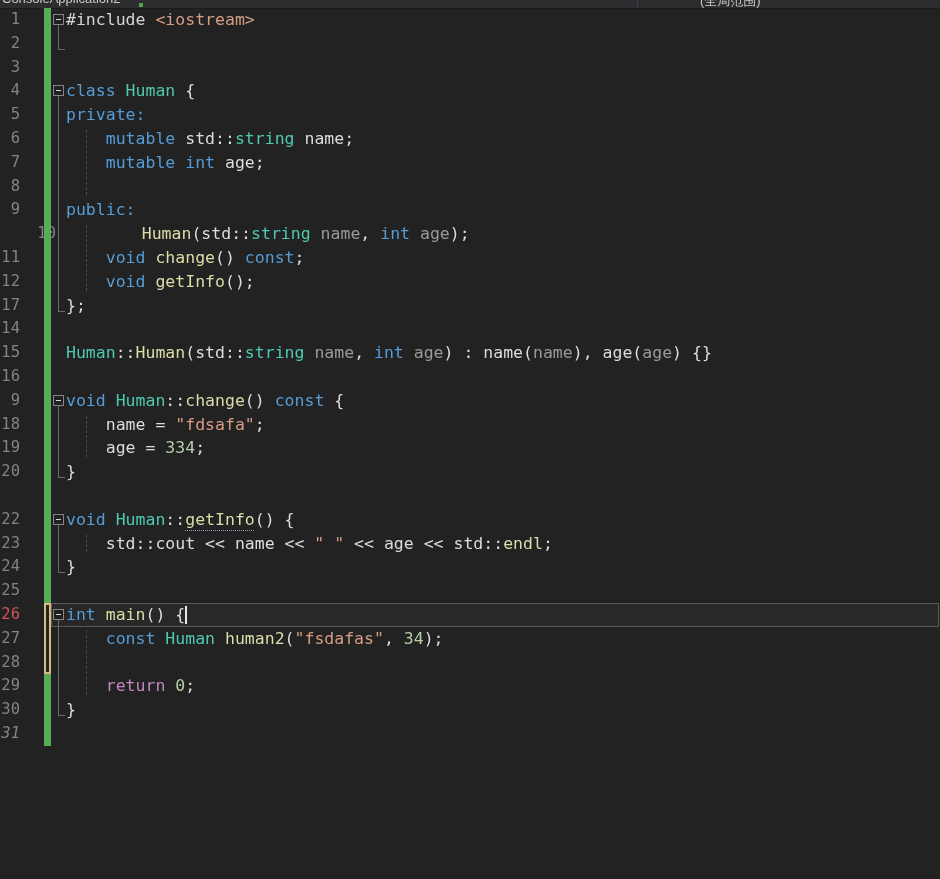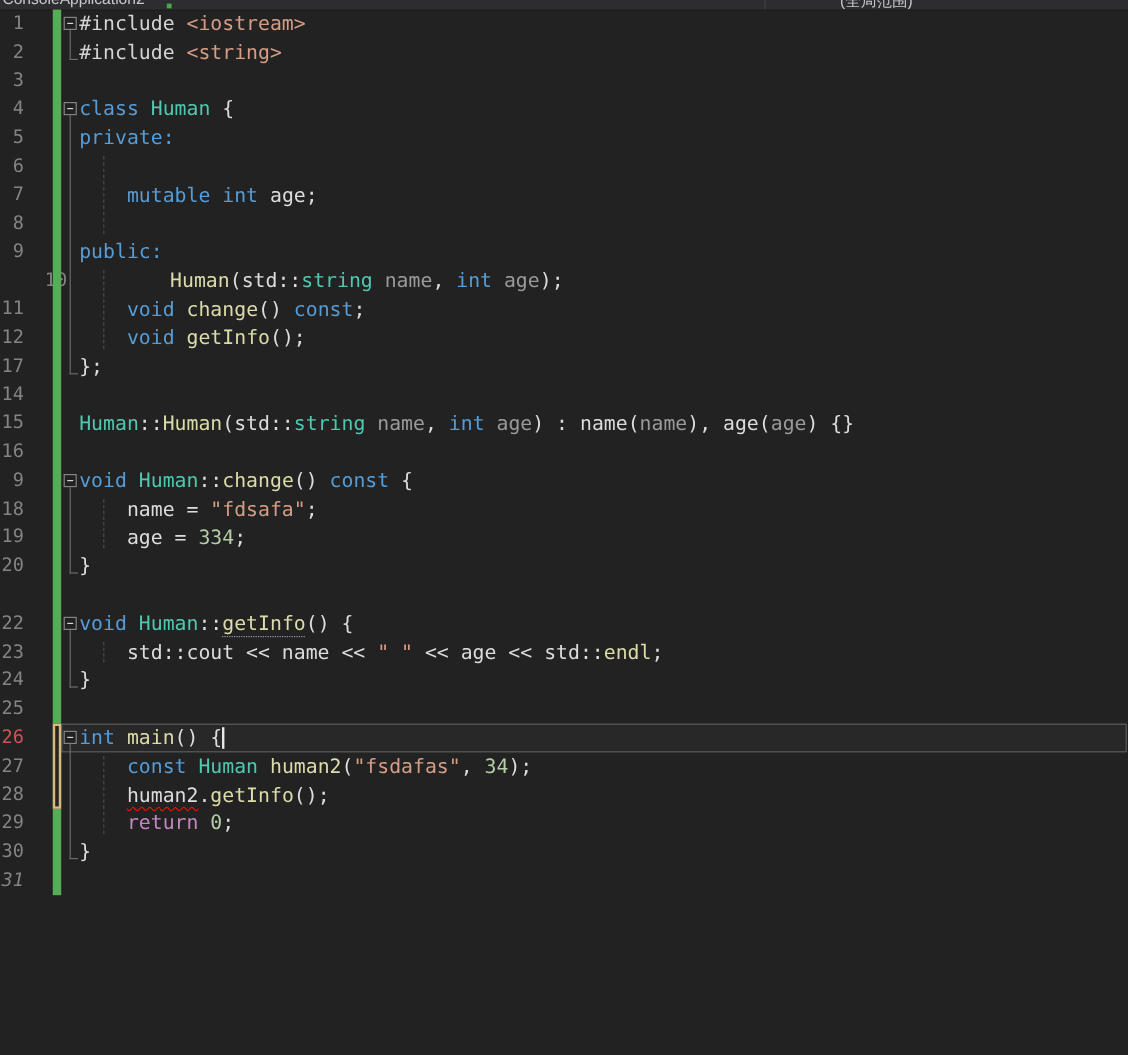--- a/index.html
+++ b/index.html
@@ -74,39 +74,39 @@
     <div class="bar-unsaved" style="top: 595px; height: 71.4px;"></div>
     <div class="line" style="top: 0px;">
       <span class="num">1</span>
       <span class="code"><span class="tok t-pp">#include</span><span class="tok t-d"> </span><span class="tok t-st">&lt;iostream&gt;</span></span>
       <div class="fold">
         <div class="fold-minus"></div>
       </div>
     </div>
     <div class="line" style="top: 23.8px;">
       <span class="num">2</span>
-      <span class="code"><span class="tok t-pp">#include</span><span class="tok t-d"> </span><span class="tok t-st">&lt;string&gt;</span></span>
     </div>
     <div class="line" style="top: 47.6px;">
       <span class="num">3</span>
       <span class="code"></span>
     </div>
     <div class="line" style="top: 71.4px;">
       <span class="num">4</span>
       <span class="code"><span class="tok t-kw">class</span><span class="tok t-d"> </span><span class="tok t-ty">Human</span><span class="tok t-d"> {</span></span>
       <div class="fold">
         <div class="fold-minus"></div>
       </div>
     </div>
     <div class="line" style="top: 95.2px;">
       <span class="num">5</span>
       <span class="code"><span class="tok t-kw">private:</span></span>
     </div>
     <div class="line" style="top: 119px;">
       <span class="num">6</span>
+      <span class="code"><span class="tok t-d">    </span><span class="tok t-kw">mutable</span><span class="tok t-d"> std::</span><span class="tok t-ty">string</span><span class="tok t-d"> name;</span></span>
     </div>
     <div class="line" style="top: 142.8px;">
       <span class="num">7</span>
       <span class="code"><span class="tok t-d">    </span><span class="tok t-kw">mutable</span><span class="tok t-d"> </span><span class="tok t-kw">int</span><span class="tok t-d"> age;</span></span>
     </div>
     <div class="line" style="top: 166.6px;">
       <span class="num">8</span>
       <span class="code"></span>
     </div>
     <div class="line" style="top: 190.4px;">
@@ -185,21 +185,20 @@
       <div class="fold">
         <div class="fold-minus"></div>
       </div>
     </div>
     <div class="line" style="top: 618.8px;">
       <span class="num">27</span>
       <span class="code"><span class="tok t-d">    </span><span class="tok t-kw">const</span><span class="tok t-d"> </span><span class="tok t-ty">Human</span><span class="tok t-d"> </span><span class="tok t-fn">human2</span><span class="tok t-d">(</span><span class="tok t-st">"fsdafas"</span><span class="tok t-d">, </span><span class="tok t-nu">34</span><span class="tok t-d">);</span></span>
     </div>
     <div class="line" style="top: 642.6px;">
       <span class="num">28</span>
-      <span class="code"><span class="tok t-d">    </span><span class="tok t-d t-err">human2</span><span class="tok t-d">.</span><span class="tok t-fn">getInfo</span><span class="tok t-d">();</span></span>
     </div>
     <div class="line" style="top: 666.4px;">
       <span class="num">29</span>
       <span class="code"><span class="tok t-d">    </span><span class="tok t-ct">return</span><span class="tok t-d"> </span><span class="tok t-nu">0</span><span class="tok t-d">;</span></span>
     </div>
     <div class="line" style="top: 690.2px;">
       <span class="num">30</span>
       <span class="code"><span class="tok t-d">}</span></span>
     </div>
     <div class="line" style="top: 714px; font-style: italic;">

